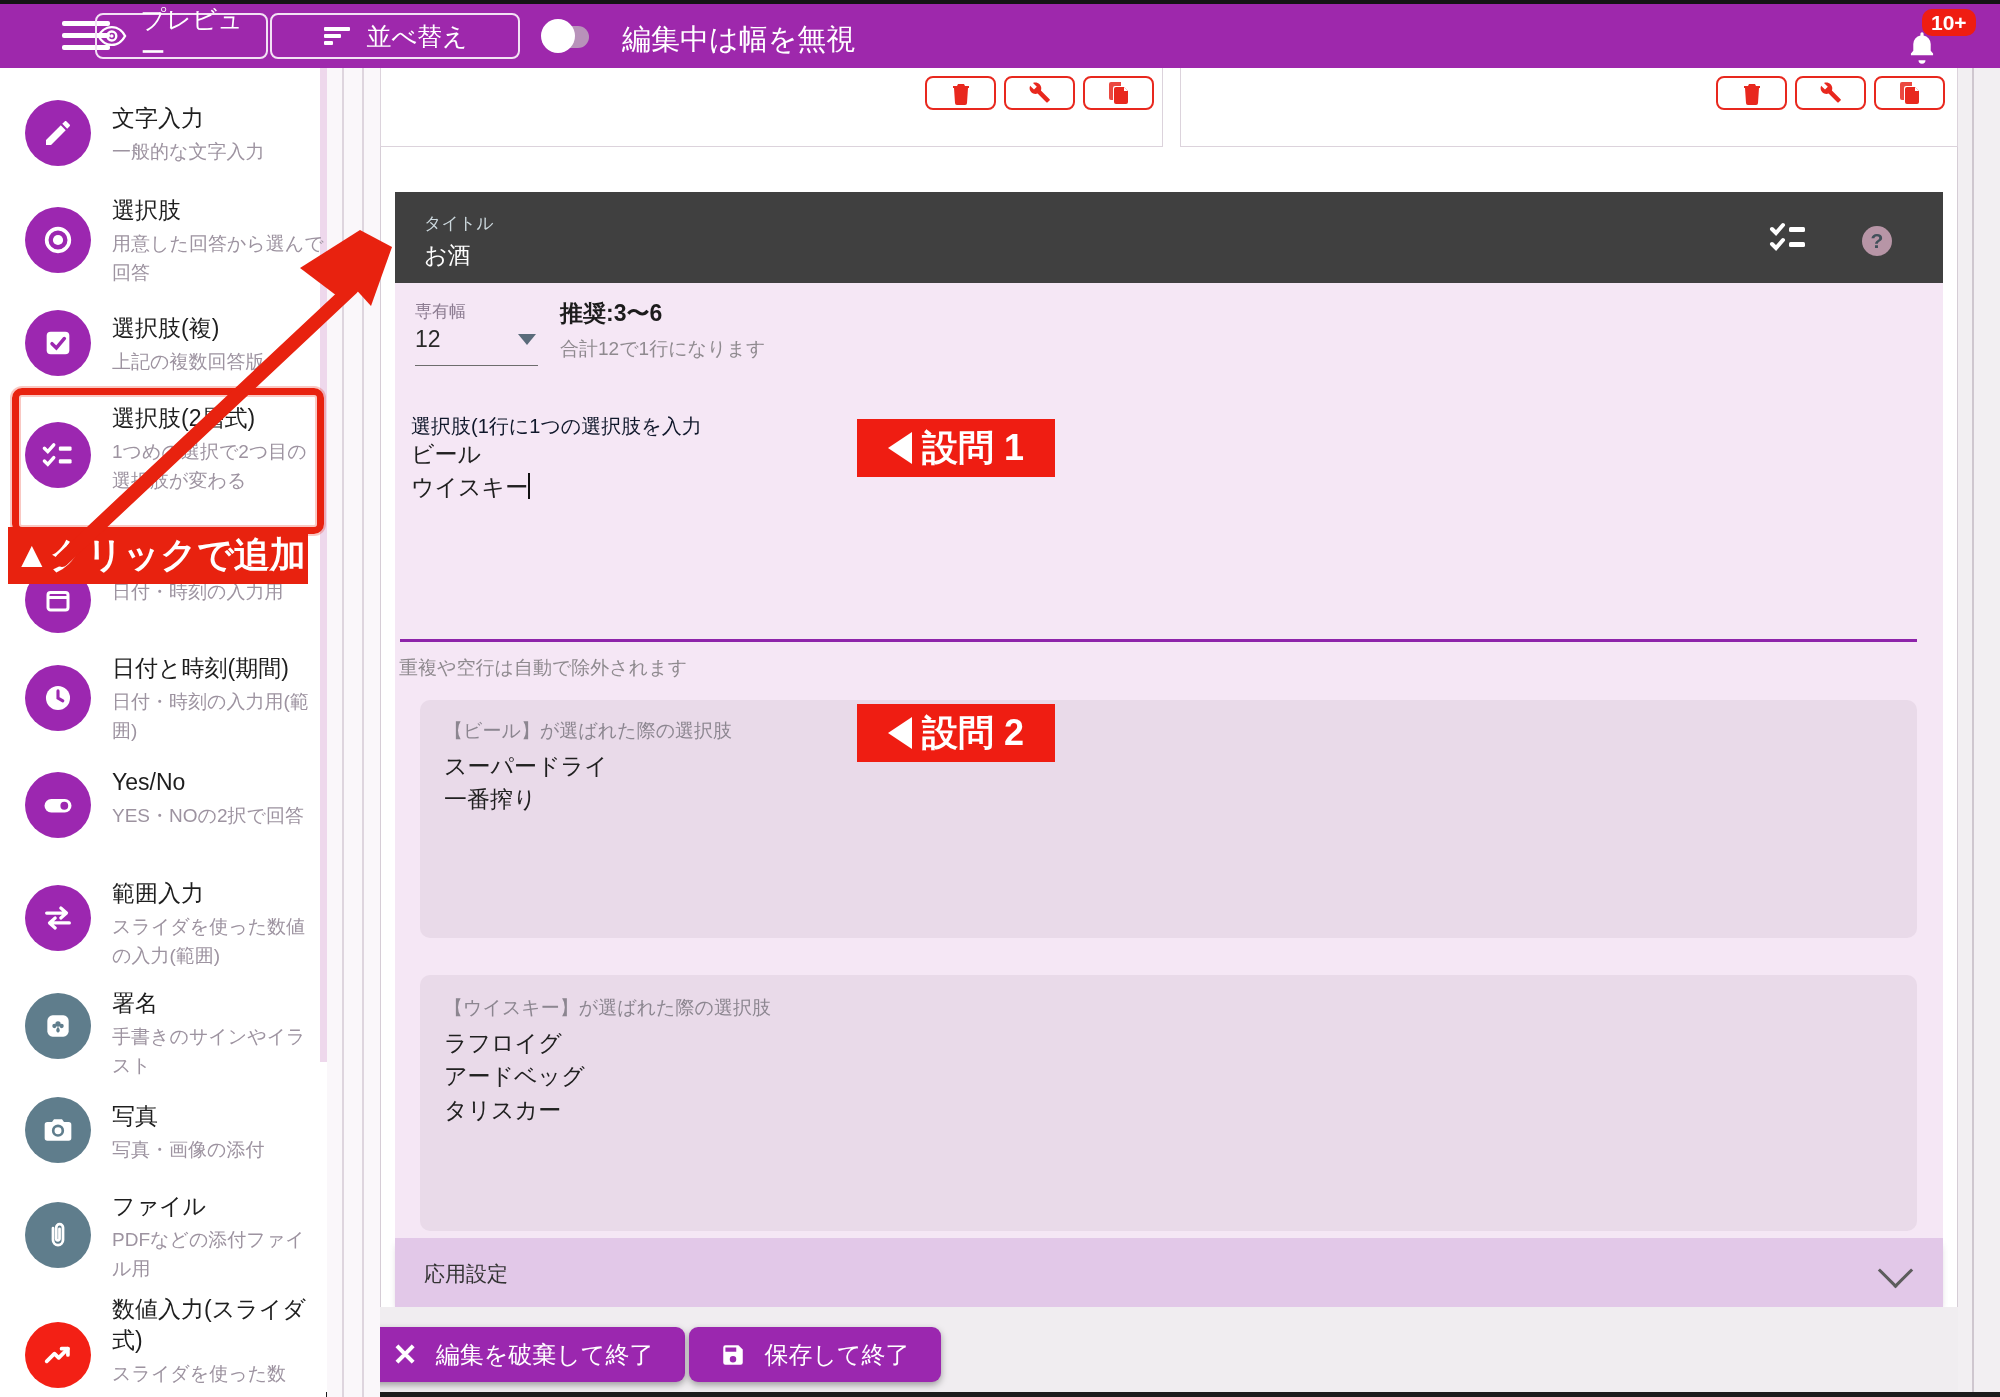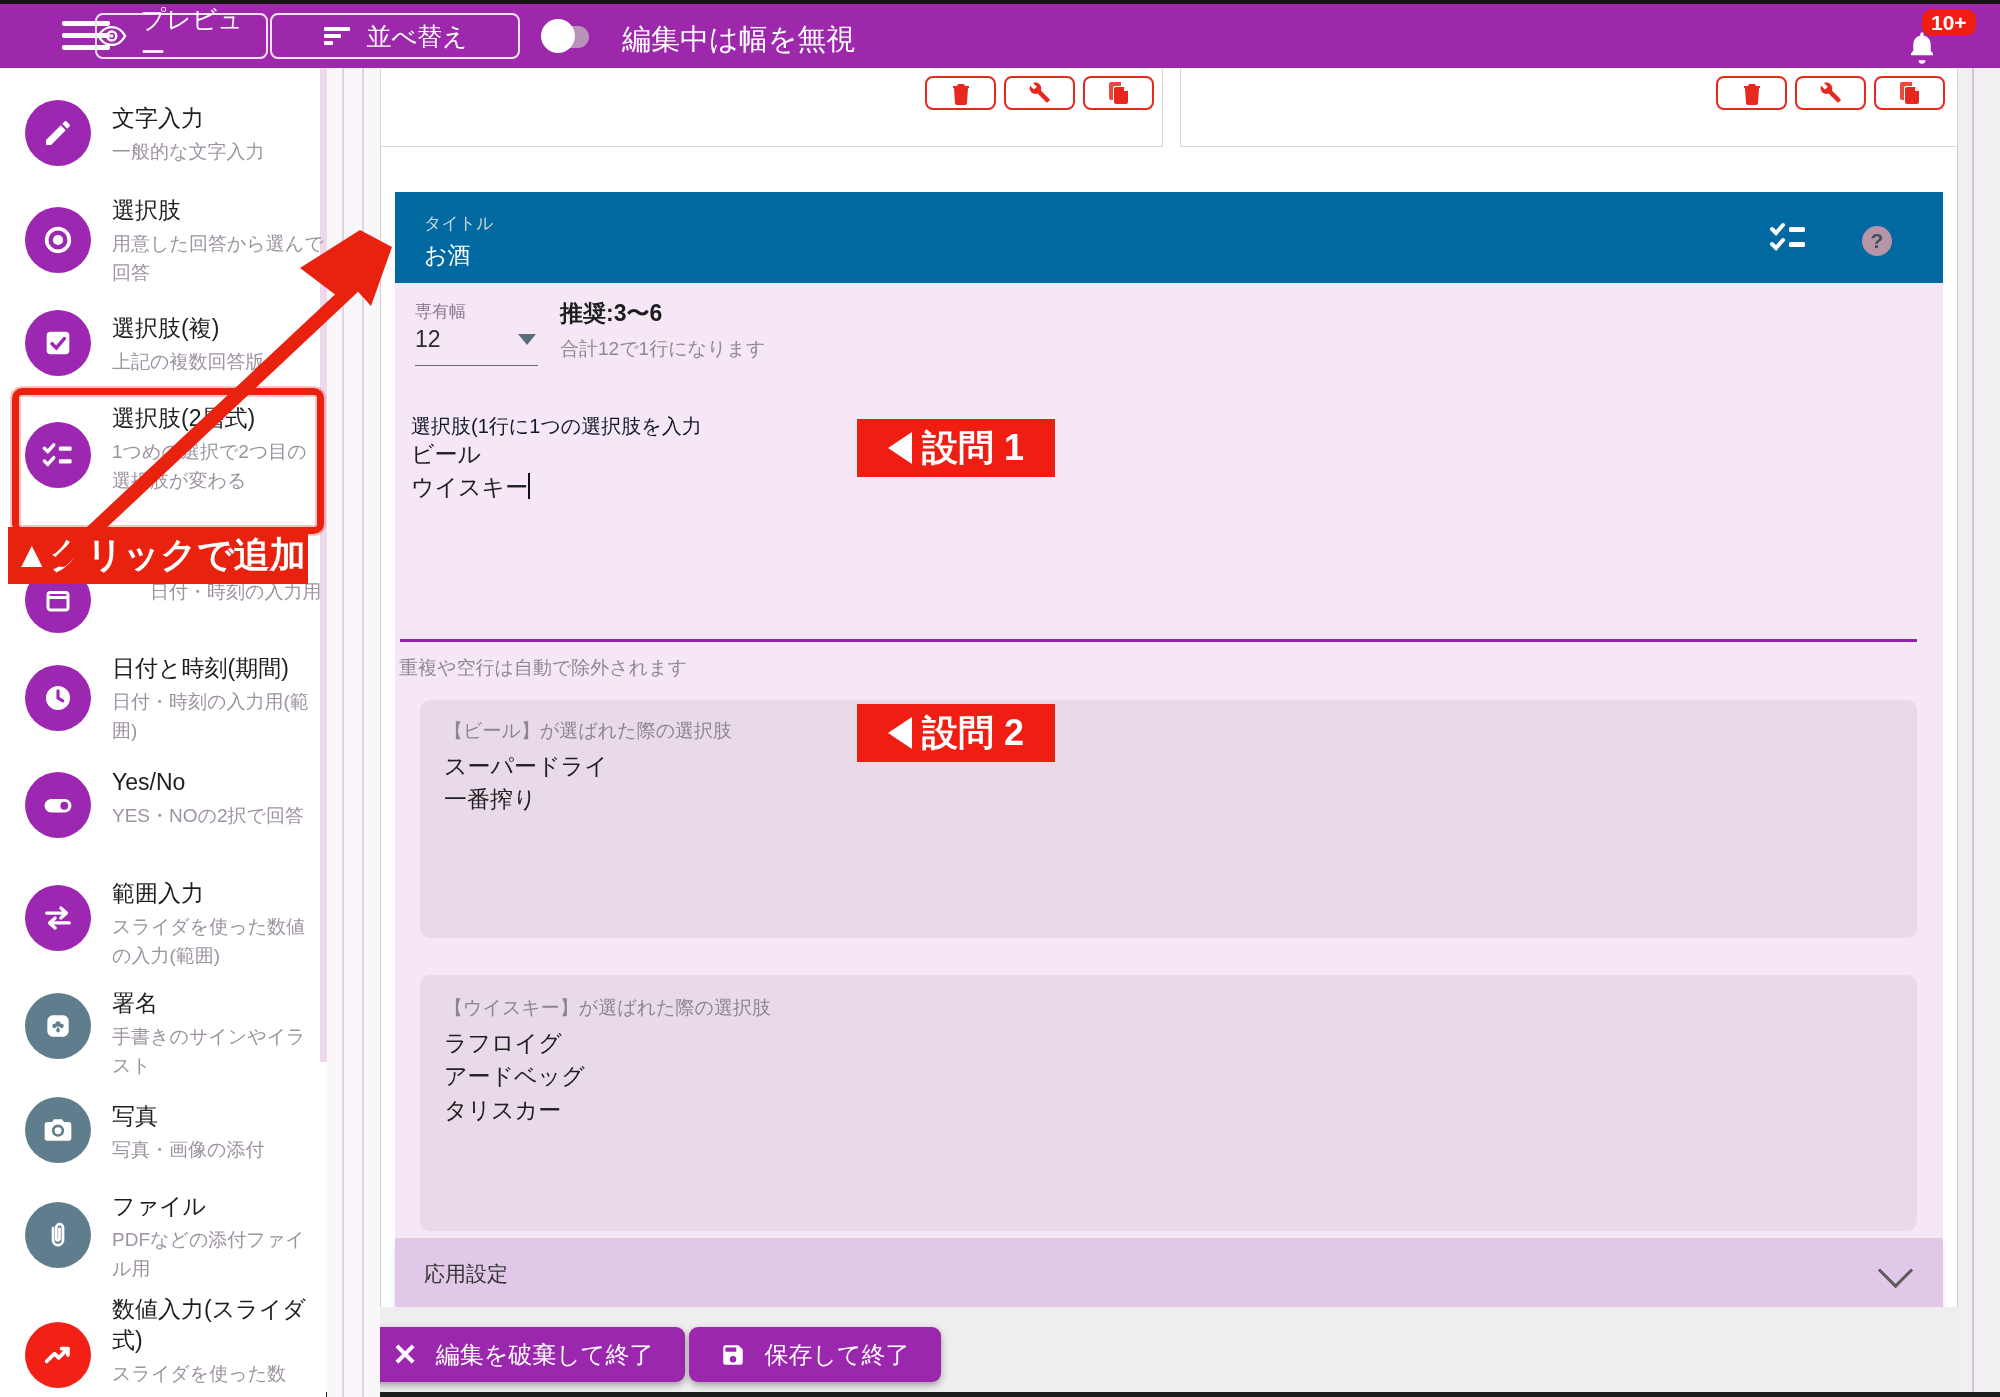--- a/index.html
+++ b/index.html
@@ -33,21 +33,21 @@
   .maincol{left:380px;top:68px;width:1578px;height:1329px;background:#fff;
            border-left:1px solid #d6cdd6;border-right:1px solid #d6cdd6;box-sizing:border-box;}
   .rightstrip{left:1958px;top:68px;width:42px;height:1329px;background:#f2eff2;}
   .rline{left:1972px;top:68px;width:2px;height:1329px;background:#cfc7cf;}
 
   .toppanel{top:68px;height:79px;background:#fff;border:1px solid #dcd3dc;border-top:none;box-sizing:border-box;}
   .act-btn{width:71px;height:34px;border:2.5px solid #e8281e;border-radius:8px;background:#fff;
            display:flex;align-items:center;justify-content:center;padding:0;}
 
   
-  .cardhead{left:395px;top:192px;width:1548px;height:113px;background:#0369a1;}
+  .cardhead{left:395px;top:192px;width:1548px;height:113px;background:#404040;}
   .ch-label{font-size:17px;color:#ccd8dd;}
   .ch-value{font-size:23px;color:#fff;margin-top:5px;}
   .help-circle{width:30px;height:30px;border-radius:50%;background:#b795a6;color:#41505a;
                font-size:21px;font-weight:bold;display:flex;align-items:center;justify-content:center;}
   .cardbody{left:395px;top:283px;width:1548px;height:955px;background:#f5e7f5;}
   .small-label{font-size:17px;color:#8d7d92;}
   .big-val{font-size:23px;color:#2a2a2a;}
   .under{border-bottom:1.5px solid #6d6d6d;}
   .tri-down{width:0;height:0;border-left:9px solid transparent;border-right:9px solid transparent;
             border-top:11px solid #5a6b7a;}
@@ -262,21 +262,21 @@
   </div>
 
   <div class="abs" style="left:0;top:560px;width:326px;height:80px;">
     <div class="abs sb-icon sb-purple" style="left:25px;top:7px;">
       <svg width="30" height="30" viewBox="0 0 24 24">
           <rect x="4" y="6" width="16" height="14" rx="2" fill="none" stroke="#fff" stroke-width="2.4"></rect>
           <path d="M4 10h16" stroke="#fff" stroke-width="2.4"></path>
         </svg>
     </div>
     <div class="abs sb-text" style="top:18px;">
-      <div class="sb-sub" style="margin-top:0;margin-left:38px;">日付・時刻の入力用</div>
+      <div class="sb-sub" style="margin-top:0;">日付・時刻の入力用</div>
     </div>
   </div>
 
   <div class="abs" style="left:0;top:646px;width:326px;height:118px;">
     <div class="abs sb-icon sb-purple" style="left:25px;top:19px;">
       <svg width="34" height="34" viewBox="0 0 24 24">
           <circle cx="12" cy="12" r="8.5" fill="#fff"></circle>
           <path d="M12 7v5l3.4 2" stroke="#9c27b0" stroke-width="2.2" fill="none" stroke-linecap="round"></path>
         </svg>
     </div>

